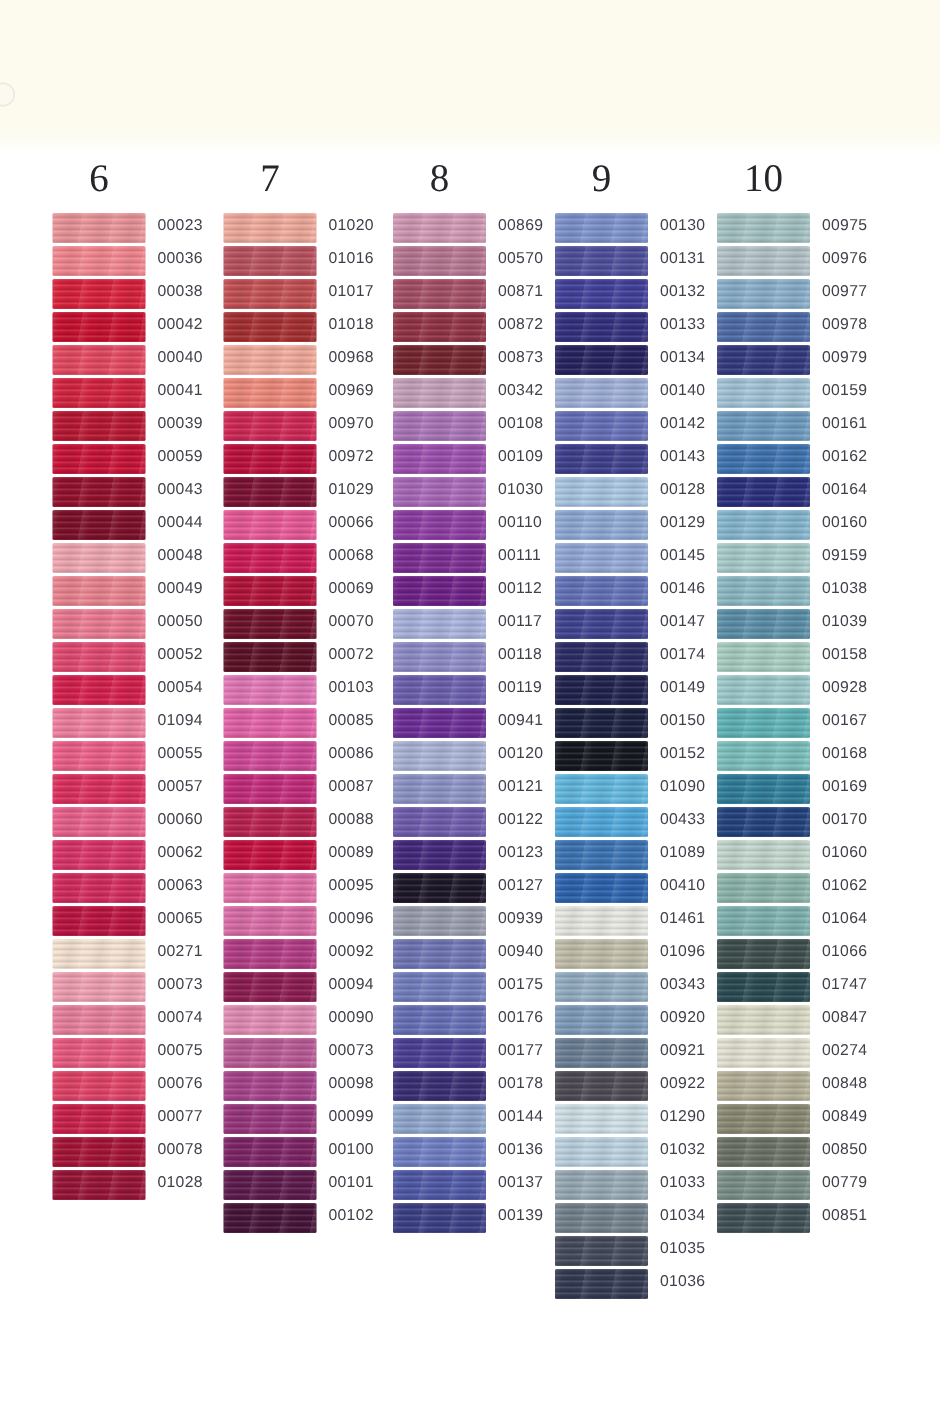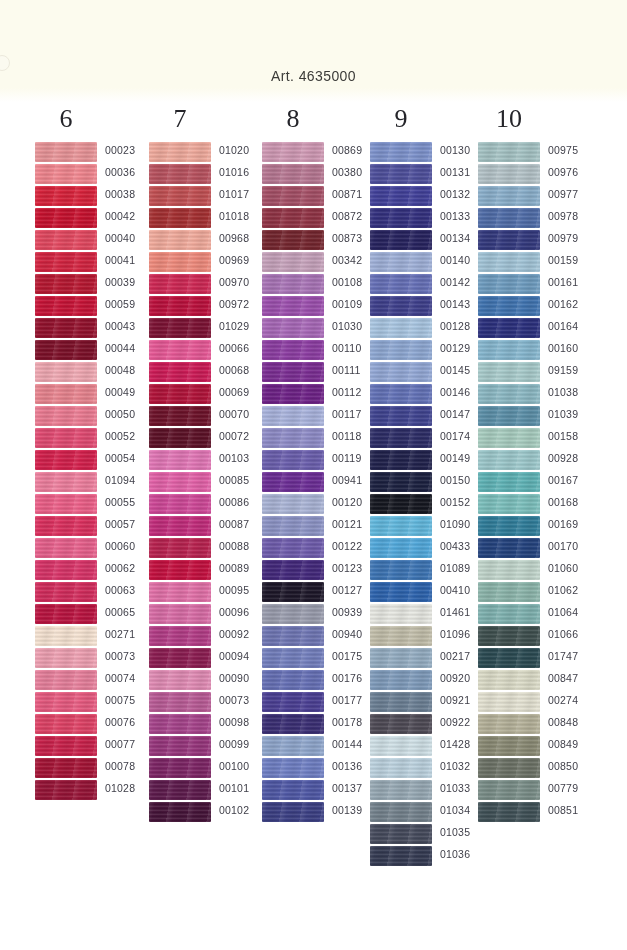--- a/index.html
+++ b/index.html
@@ -142,21 +142,20 @@
     white-space: nowrap;
   }
 </style>
 </head>
 <body>
 
 <div id="page">
 
   <div id="header-band"></div>
   <div id="binding-mark"></div>
-  <div id="art-title">Art. 4635000</div>
 
   <div id="columns">
       <div class="column" style="left: 35px;">
         <div class="col-heading">6</div>
         <div class="swatch-list">
           <div class="swatch-row">
             <div class="swatch" style="background: rgb(233, 148, 152);"></div>
             <div class="code">00023</div>
           </div>
           <div class="swatch-row">
@@ -408,21 +407,21 @@
       </div>
       <div class="column" style="left: 262px;">
         <div class="col-heading">8</div>
         <div class="swatch-list">
           <div class="swatch-row">
             <div class="swatch" style="background: rgb(208, 153, 180);"></div>
             <div class="code">00869</div>
           </div>
           <div class="swatch-row">
             <div class="swatch" style="background: rgb(183, 119, 146);"></div>
-            <div class="code">00380</div>
+            <div class="code">00570</div>
           </div>
           <div class="swatch-row">
             <div class="swatch" style="background: rgb(165, 79, 102);"></div>
             <div class="code">00871</div>
           </div>
           <div class="swatch-row">
             <div class="swatch" style="background: rgb(145, 51, 69);"></div>
             <div class="code">00872</div>
           </div>
           <div class="swatch-row">
@@ -625,37 +624,37 @@
           <div class="swatch-row">
             <div class="swatch" style="background: rgb(231, 232, 226);"></div>
             <div class="code">01461</div>
           </div>
           <div class="swatch-row">
             <div class="swatch" style="background: rgb(194, 190, 170);"></div>
             <div class="code">01096</div>
           </div>
           <div class="swatch-row">
             <div class="swatch" style="background: rgb(148, 173, 194);"></div>
-            <div class="code">00217</div>
+            <div class="code">00343</div>
           </div>
           <div class="swatch-row">
             <div class="swatch" style="background: rgb(127, 155, 187);"></div>
             <div class="code">00920</div>
           </div>
           <div class="swatch-row">
             <div class="swatch" style="background: rgb(107, 127, 148);"></div>
             <div class="code">00921</div>
           </div>
           <div class="swatch-row">
             <div class="swatch" style="background: rgb(78, 74, 85);"></div>
             <div class="code">00922</div>
           </div>
           <div class="swatch-row">
             <div class="swatch" style="background: rgb(207, 224, 230);"></div>
-            <div class="code">01428</div>
+            <div class="code">01290</div>
           </div>
           <div class="swatch-row">
             <div class="swatch" style="background: rgb(188, 210, 223);"></div>
             <div class="code">01032</div>
           </div>
           <div class="swatch-row">
             <div class="swatch" style="background: rgb(151, 169, 180);"></div>
             <div class="code">01033</div>
           </div>
           <div class="swatch-row">

